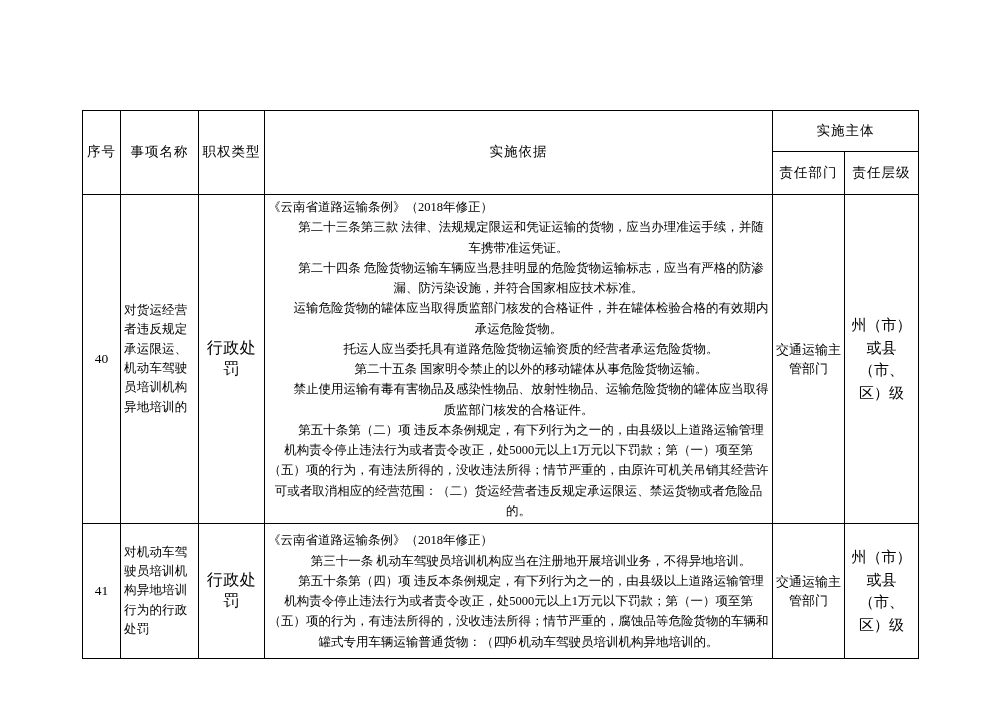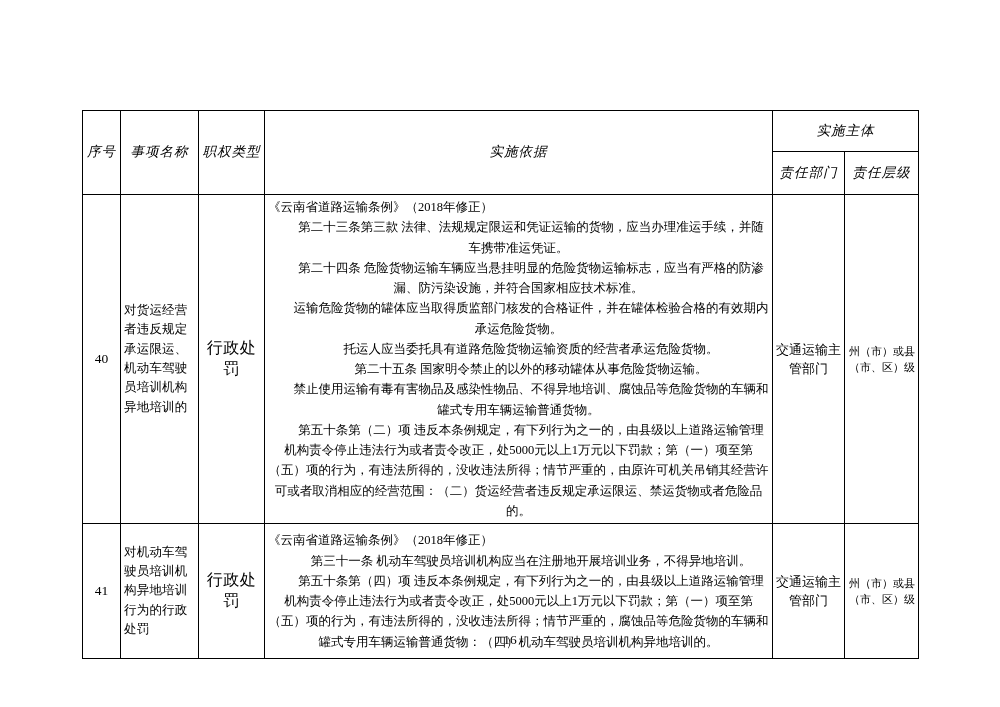--- a/index.html
+++ b/index.html
@@ -45,21 +45,20 @@
   col.c-basis    { width: 508px; }
   col.c-dept     { width: 72px; }
   col.c-level    { width: 74px; }
 
   .hdr-cell {
     text-align: center;
     font-size: 13.5px;
     line-height: 1.5;
     letter-spacing: 1px;
     height: 36px;
-    font-style: italic;
   }
   .hdr-tall {
     height: 76px;
   }
   .hdr-sub {
     height: 38px;
   }
   .cell-seq {
     text-align: center;
     font-size: 13.5px;
@@ -90,22 +89,22 @@
     text-indent: 2em;
     text-align: center;
   }
   .cell-dept {
     text-align: center;
     font-size: 13px;
     line-height: 1.5;
     vertical-align: middle;
   }
   .cell-level {
-    text-align: right;
-    font-size: 11px;
+    text-align: center;
+    font-size: 15px;
     line-height: 1.5;
     vertical-align: middle;
   }
   .row-tall-40 td { height: 255px; }
   .row-tall-41 td { height: 130px; }
 
   .page-number {
     position: absolute;
     left: 0;
     right: 0;
@@ -149,21 +148,21 @@
           <td class="cell-seq">40</td>
           <td class="cell-name">对货运经营者违反规定承运限运、机动车驾驶员培训机构异地培训的</td>
           <td class="cell-type">行政处罚</td>
           <td class="cell-basis">
             <p>《云南省道路运输条例》（2018年修正）</p>
             <p class="ind">第二十三条第三款 法律、法规规定限运和凭证运输的货物，应当办理准运手续，并随车携带准运凭证。</p>
             <p class="ind">第二十四条 危险货物运输车辆应当悬挂明显的危险货物运输标志，应当有严格的防渗漏、防污染设施，并符合国家相应技术标准。</p>
             <p class="ind">运输危险货物的罐体应当取得质监部门核发的合格证件，并在罐体检验合格的有效期内承运危险货物。</p>
             <p class="ind">托运人应当委托具有道路危险货物运输资质的经营者承运危险货物。</p>
             <p class="ind">第二十五条 国家明令禁止的以外的移动罐体从事危险货物运输。</p>
-            <p class="ind">禁止使用运输有毒有害物品及感染性物品、不得异地培训、腐蚀品等危险货物的车辆和罐式专用车辆运输普通货物。</p>
+            <p class="ind">禁止使用运输有毒有害物品及感染性物品、放射性物品、运输危险货物的罐体应当取得质监部门核发的合格证件。</p>
             <p class="ind">第五十条第（二）项 违反本条例规定，有下列行为之一的，由县级以上道路运输管理机构责令停止违法行为或者责令改正，处5000元以上1万元以下罚款；第（一）项至第（五）项的行为，有违法所得的，没收违法所得；情节严重的，由原许可机关吊销其经营许可或者取消相应的经营范围：（二）货运经营者违反规定承运限运、禁运货物或者危险品的。</p>
           </td>
           <td class="cell-dept">交通运输主管部门</td>
           <td class="cell-level">州（市）或县（市、区）级</td>
         </tr>
         <tr class="row-tall-41">
           <td class="cell-seq">41</td>
           <td class="cell-name">对机动车驾驶员培训机构异地培训行为的行政处罚</td>
           <td class="cell-type">行政处罚</td>
           <td class="cell-basis">

